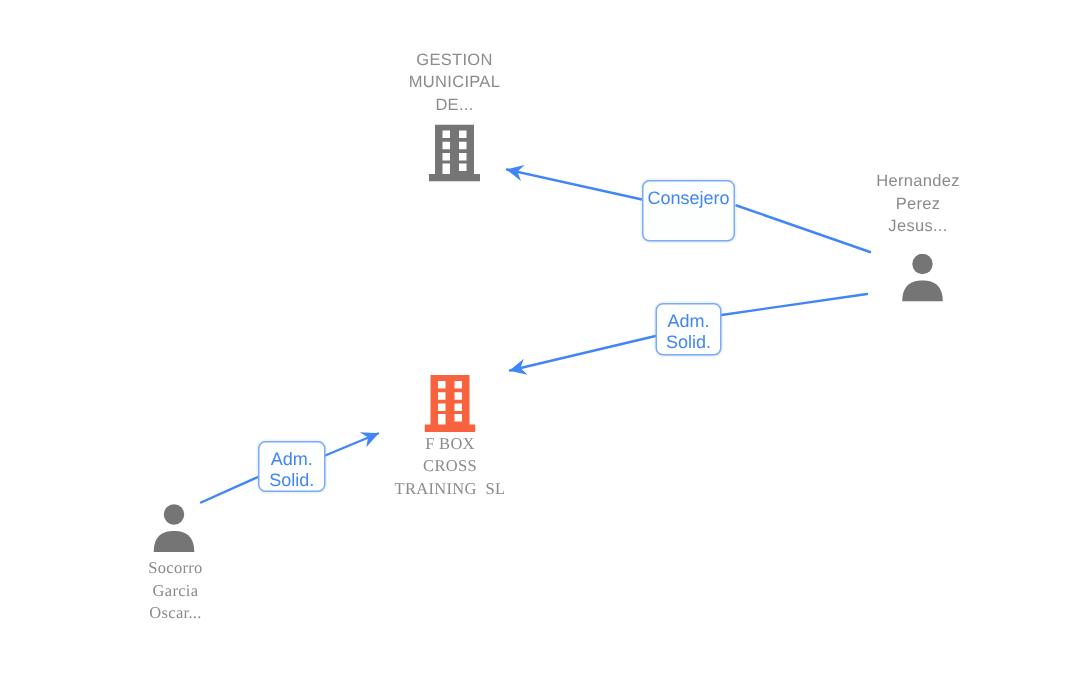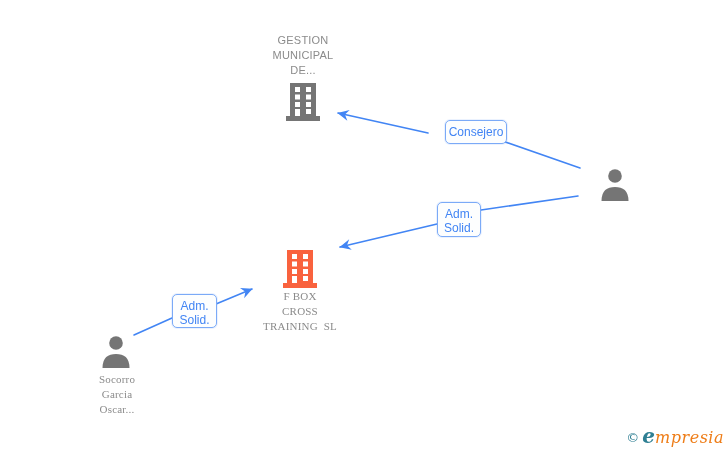--- a/index.html
+++ b/index.html
@@ -58,21 +58,21 @@
     box-shadow:0 0 0 1px rgba(123,170,247,.15);
   }
   #label-gestion{left:233px;top:33px;width:140px;}
   #icon-gestion{left:286px;top:83px;}
   #label-hernandez{left:552px;top:114px;width:120px;}
   #icon-hernandez{left:599px;top:169px;}
   #icon-fbox{left:283px;top:250px;}
   #label-fbox{left:227px;top:289px;width:146px;font-family:Liberation Serif, serif;}
   #icon-socorro{left:100px;top:336px;}
   #label-socorro{left:57px;top:372px;width:120px;font-family:Liberation Serif, serif;}
-  #edge-label-consejero{left:428px;top:120px;width:62px;height:24px;margin-left:17px;}
+  #edge-label-consejero{left:428px;top:120px;width:62px;height:41px;}
   #edge-label-adm-right{left:437px;top:202px;width:44px;height:35px;}
   #edge-label-adm-left{left:172px;top:294px;width:45px;height:34px;}
   #logo{
     position:absolute;
     right:4px;bottom:2px;
     font-family:"DejaVu Serif",serif;
     font-style:italic;
     font-size:16px;
     white-space:nowrap;
   }
@@ -123,20 +123,23 @@
       <rect x="20" y="4" width="5" height="5" fill="#fff"></rect>
       <rect x="9" y="11.5" width="5" height="5" fill="#fff"></rect>
       <rect x="20" y="11.5" width="5" height="5" fill="#fff"></rect>
       <rect x="9" y="19" width="5" height="5" fill="#fff"></rect>
       <rect x="20" y="19" width="5" height="5" fill="#fff"></rect>
       <rect x="9" y="26" width="5" height="7" fill="#fff"></rect>
       <rect x="20" y="26" width="5" height="5" fill="#fff"></rect>
     </svg>
   </div>
 
+  <div class="node-label" id="label-hernandez">Hernandez
+Perez
+Jesus...</div>
   <div class="node-icon gray" id="icon-hernandez">
     <svg viewBox="0 0 32 32" width="32" height="32">
       <circle cx="16" cy="7" r="6.8" fill="currentColor"></circle>
       <path d="M2.5 32 c0 -10.5 5.5 -14 13.5 -14 c8 0 13.5 3.5 13.5 14 Z" fill="currentColor"></path>
     </svg>
   </div>
 
   <div class="node-icon orange" id="icon-fbox">
     <svg viewBox="0 0 34 38" width="34" height="38">
       <path d="M4 0 h26 v33 h4 v5 H0 v-5 h4 Z" fill="currentColor"></path>
@@ -163,17 +166,14 @@
   <div class="node-label" id="label-socorro">Socorro
 Garcia
 Oscar...</div>
 
   <div class="edge-label" id="edge-label-consejero">Consejero</div>
   <div class="edge-label" id="edge-label-adm-right">Adm.
 Solid.</div>
   <div class="edge-label" id="edge-label-adm-left">Adm.
 Solid.</div>
 
-  <div id="logo">
-    <span class="copy">©</span><span class="brand-e">e</span><span class="brand-rest">mpresia</span>
-  </div>
 
 </div>
 
 </body></html>

